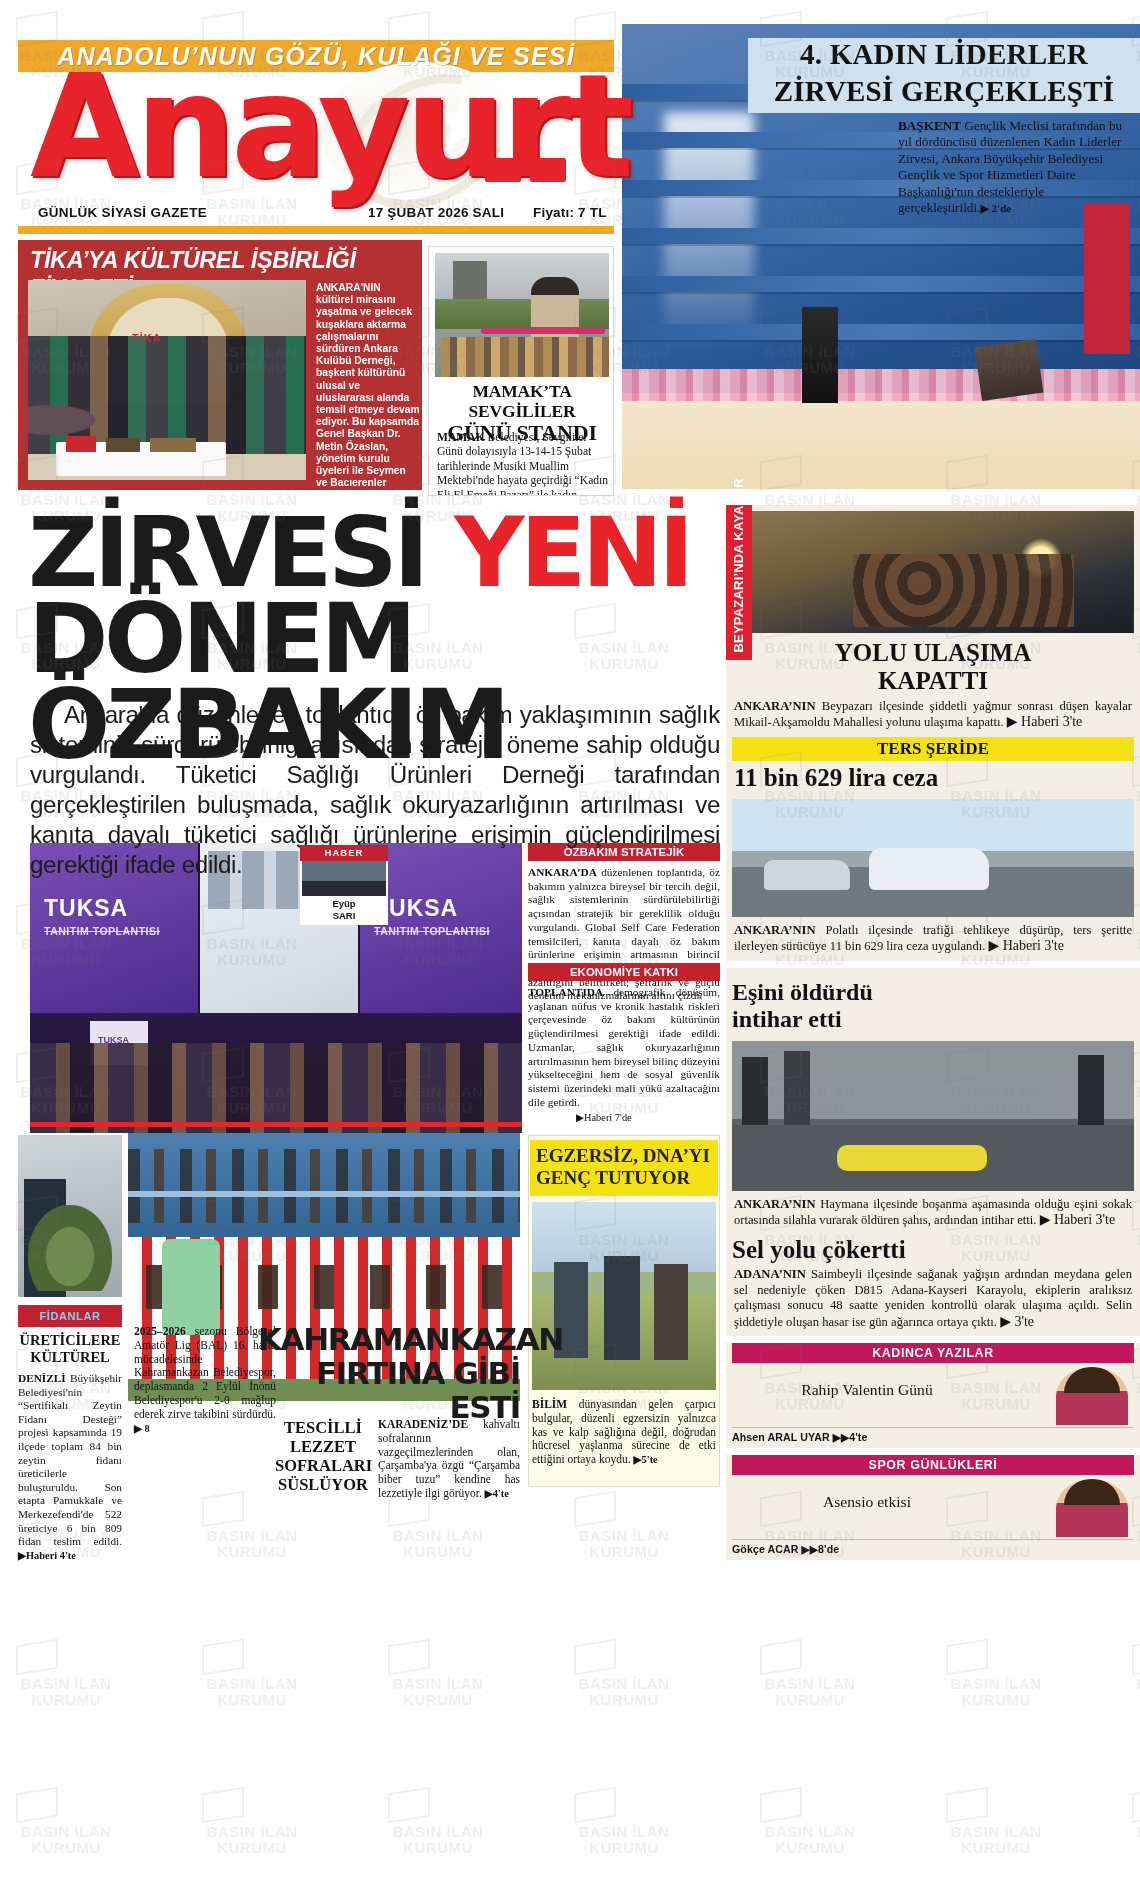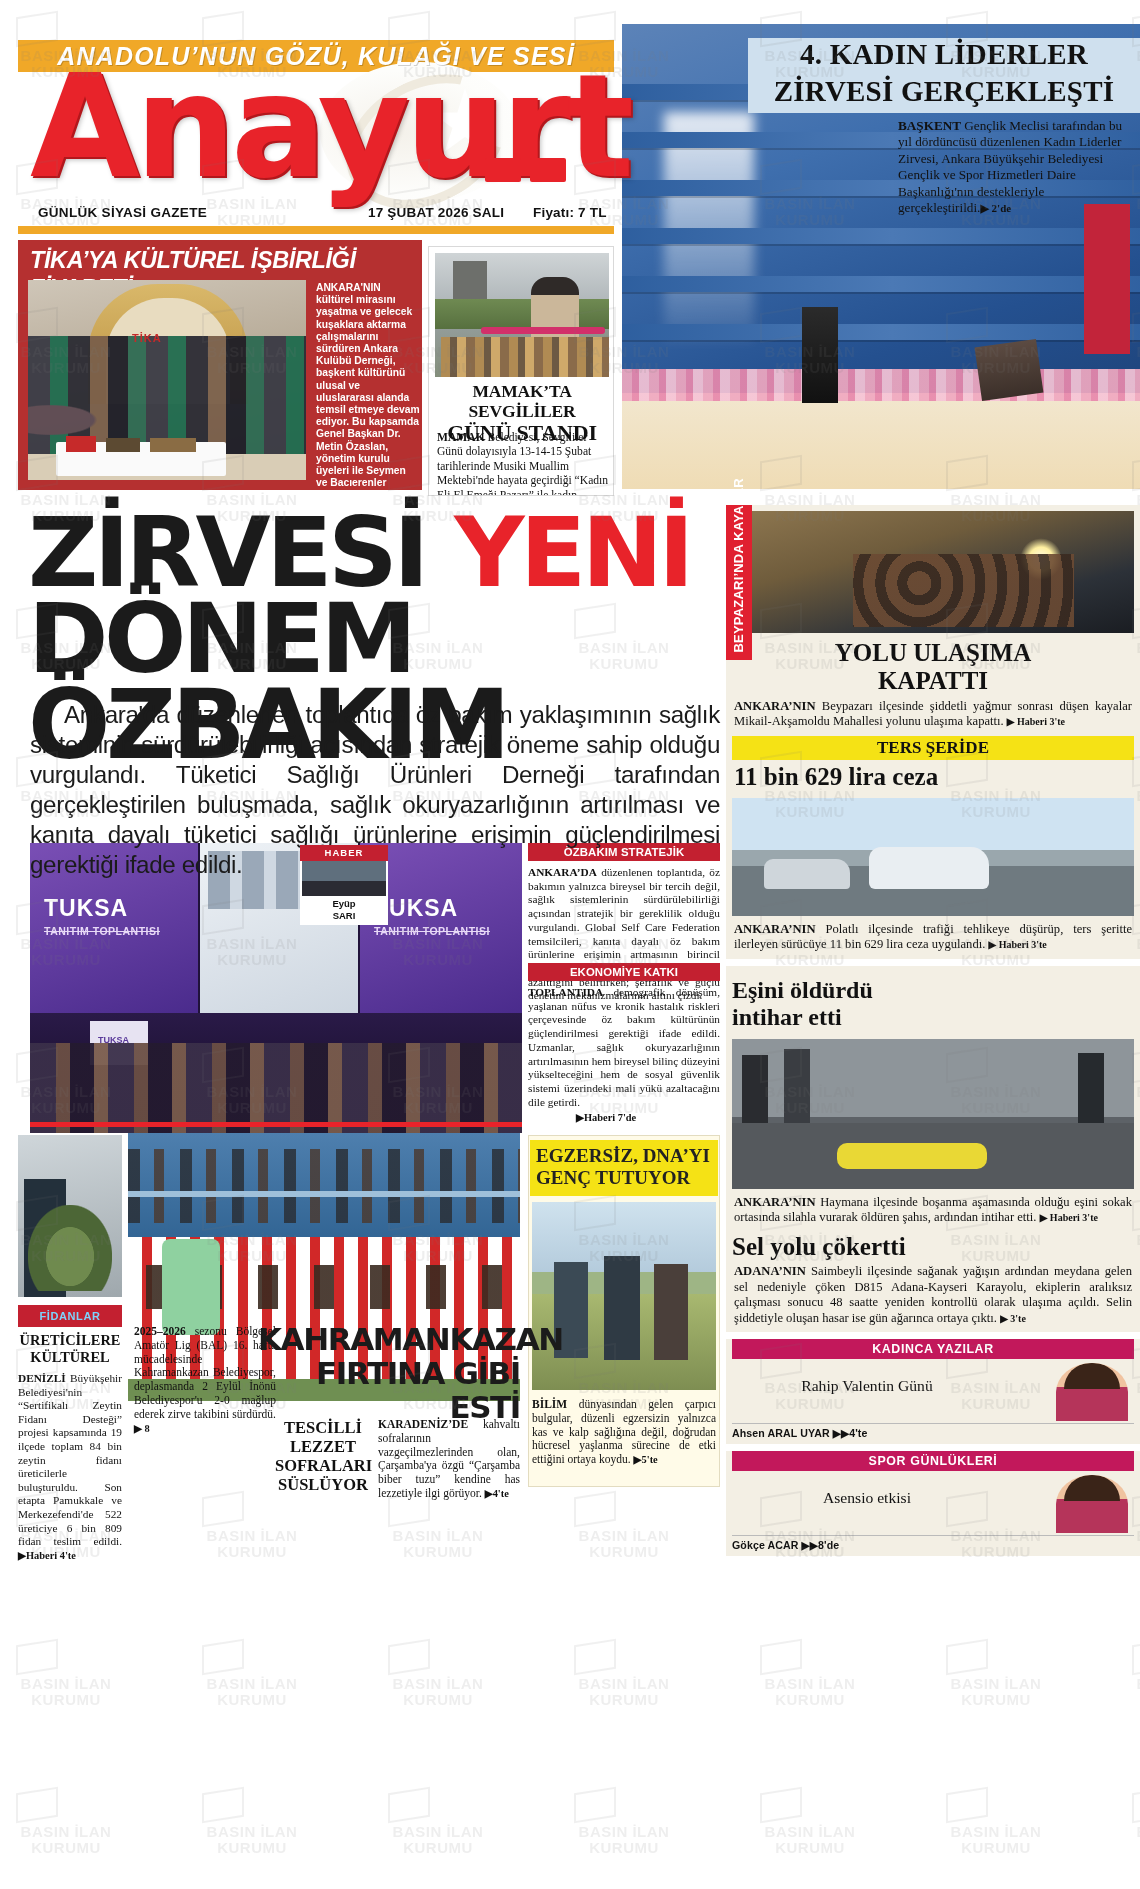--- a/index.html
+++ b/index.html
@@ -292,21 +292,21 @@
   .box1-h{top:843px;}
   .box2-h{top:963px;}
   .box1-b, .box2-b {
     position:absolute; left:528px; width:192px; z-index:9;
     font-family:"Liberation Serif", serif; font-size:11.3px; line-height:13.7px; color:#111;
     text-align:justify;
   }
   .box1-b{top:866px;}
   .box2-b{top:986px;}
   .box1-b b, .box2-b b{font-weight:700;}
-  .box2-b .ref{font-weight:700;font-size:10.4px;display:block;margin-top:2px;padding-left:48px;}
+  .box2-b .ref{font-weight:400;font-size:10.4px;display:block;margin-top:2px;padding-left:48px;}
 
   
   .sb { position:absolute; left:726px; top:505px; width:414px; height:1360px; z-index:8; }
   .sb-card { position:relative; background:#f3efe4; margin-bottom:7px; padding:6px; }
   .sb-photo { position:relative; width:100%; height:122px; overflow:hidden; }
   .rocks{background:linear-gradient(165deg,#8e7750 0%,#6f5c3c 35%,#2c3138 72%,#1a1d22 100%);}
   .rocks:after{content:"";position:absolute;left:30%;top:35%;width:55%;height:60%;
     background:repeating-radial-gradient(circle at 30% 40%, #6b4a33 0 12px, #3a2a20 12px 22px);opacity:.9;}
   .rocks:before{content:"";position:absolute;right:18%;top:22%;width:42px;height:42px;border-radius:50%;
     background:radial-gradient(circle,#fffbe8,#fff0a0 40%,transparent 70%);}
@@ -321,21 +321,21 @@
   }
   .sb-head {
     font-family:"Liberation Serif", serif; font-weight:700; color:#111;
     text-align:center; font-size:25px; line-height:28px; padding:6px 0 2px;
   }
   .sb-body {
     font-family:"Liberation Serif", serif; font-size:12.6px; line-height:15.4px;
     color:#111; text-align:justify; padding:2px 2px 0;
   }
   .sb-body b{font-weight:700;}
-  .sb-body .ref{font-weight:700;font-size:10px;white-space:nowrap;}
+  .sb-body .ref{font-weight:400;font-size:14px;white-space:nowrap;}
   .yellow-band {
     background:#f5e215; text-align:center; font-family:"Liberation Serif", serif;
     font-weight:700; font-size:17px; line-height:24px; color:#111; margin:6px 0 2px;
   }
   .big-num {
     font-family:"Liberation Serif", serif; font-weight:700; font-size:25px;
     line-height:30px; color:#111; text-align:left; padding-left:2px;
   }
   .car-photo{
     position:relative; width:100%; height:118px; margin-top:6px; overflow:hidden;

